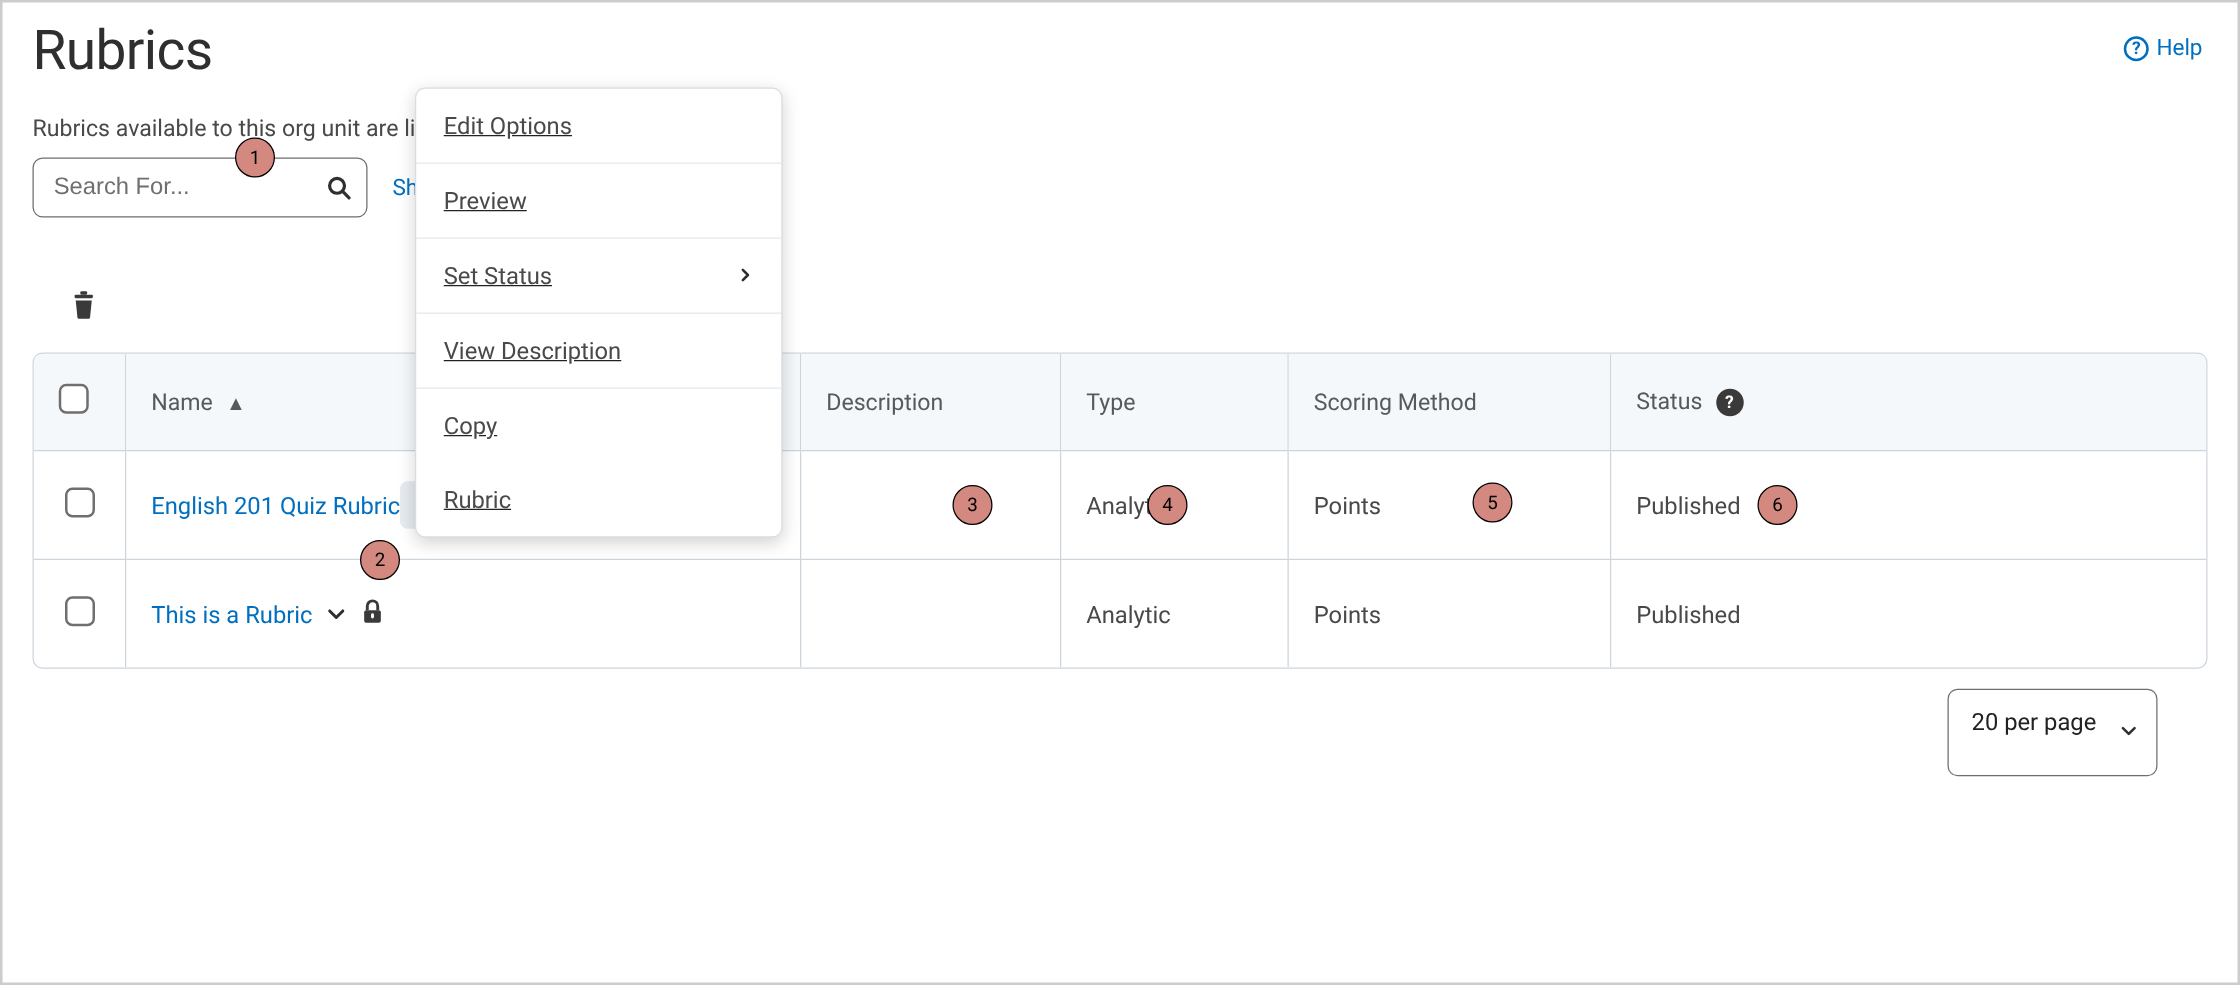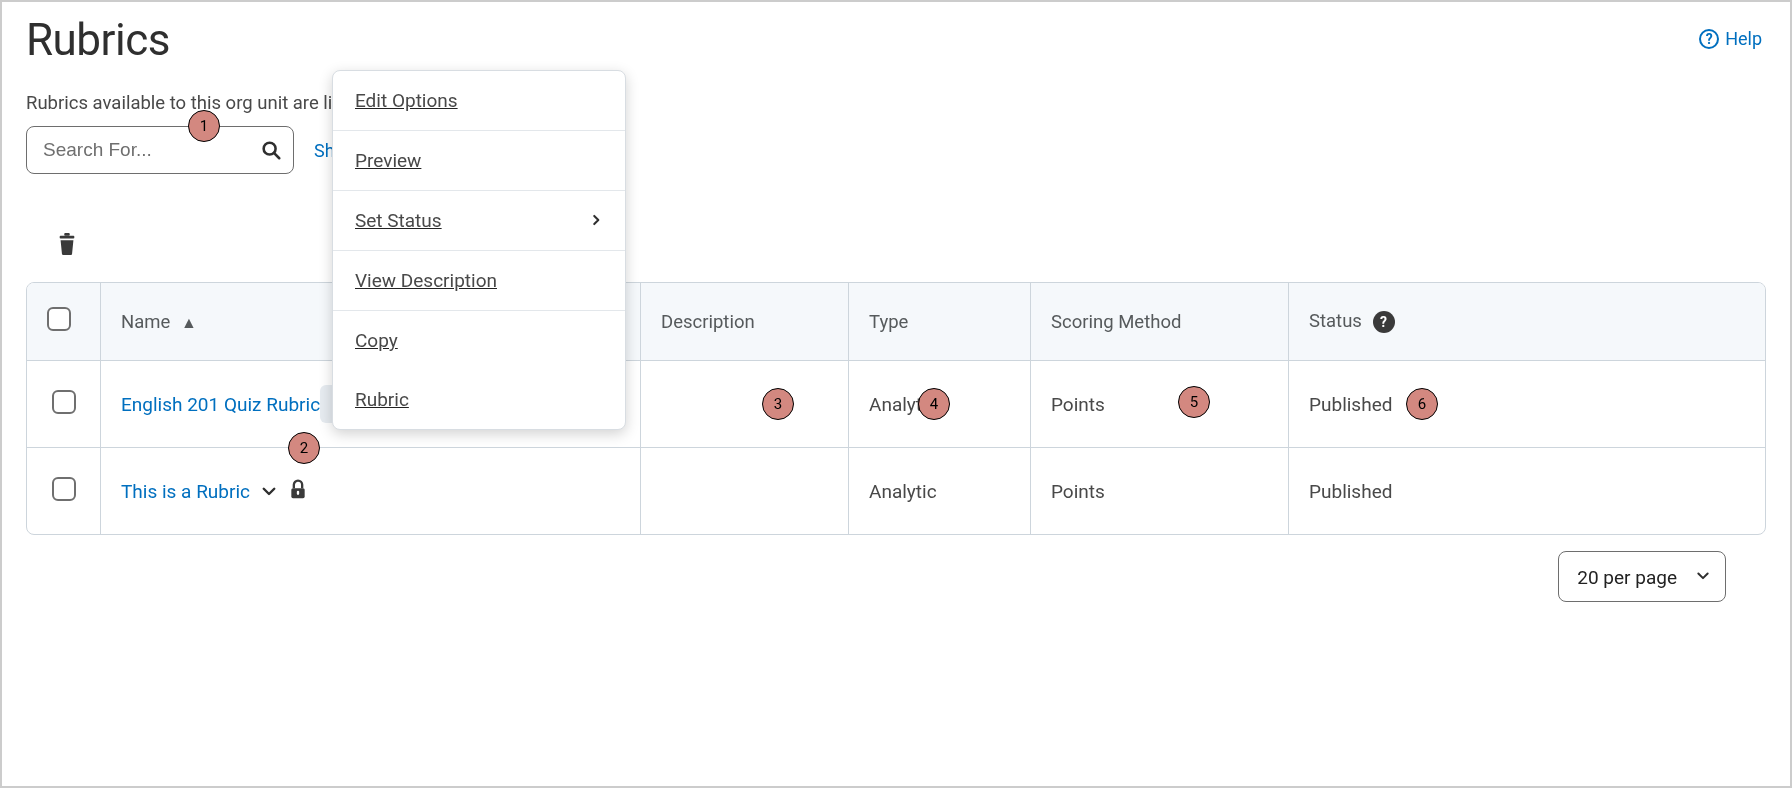--- a/index.html
+++ b/index.html
@@ -176,21 +176,21 @@
 
   .pager {
     display: flex;
     justify-content: flex-end;
     margin-top: 16px;
     padding-right: 40px;
   }
   .pager-select {
     border: 1px solid #6e6e6e;
     border-radius: 8px;
-    padding: 14px 48px 12px 18px;
+    padding: 14px 48px 31px 18px;
     font-size: 19px;
     display: inline-flex;
     align-items: center;
     position: relative;
     background: #fff;
   }
   .pager-select .chev { position: absolute; right: 14px; top: 50%; transform: translateY(-50%); }
 
   
   .menu {

